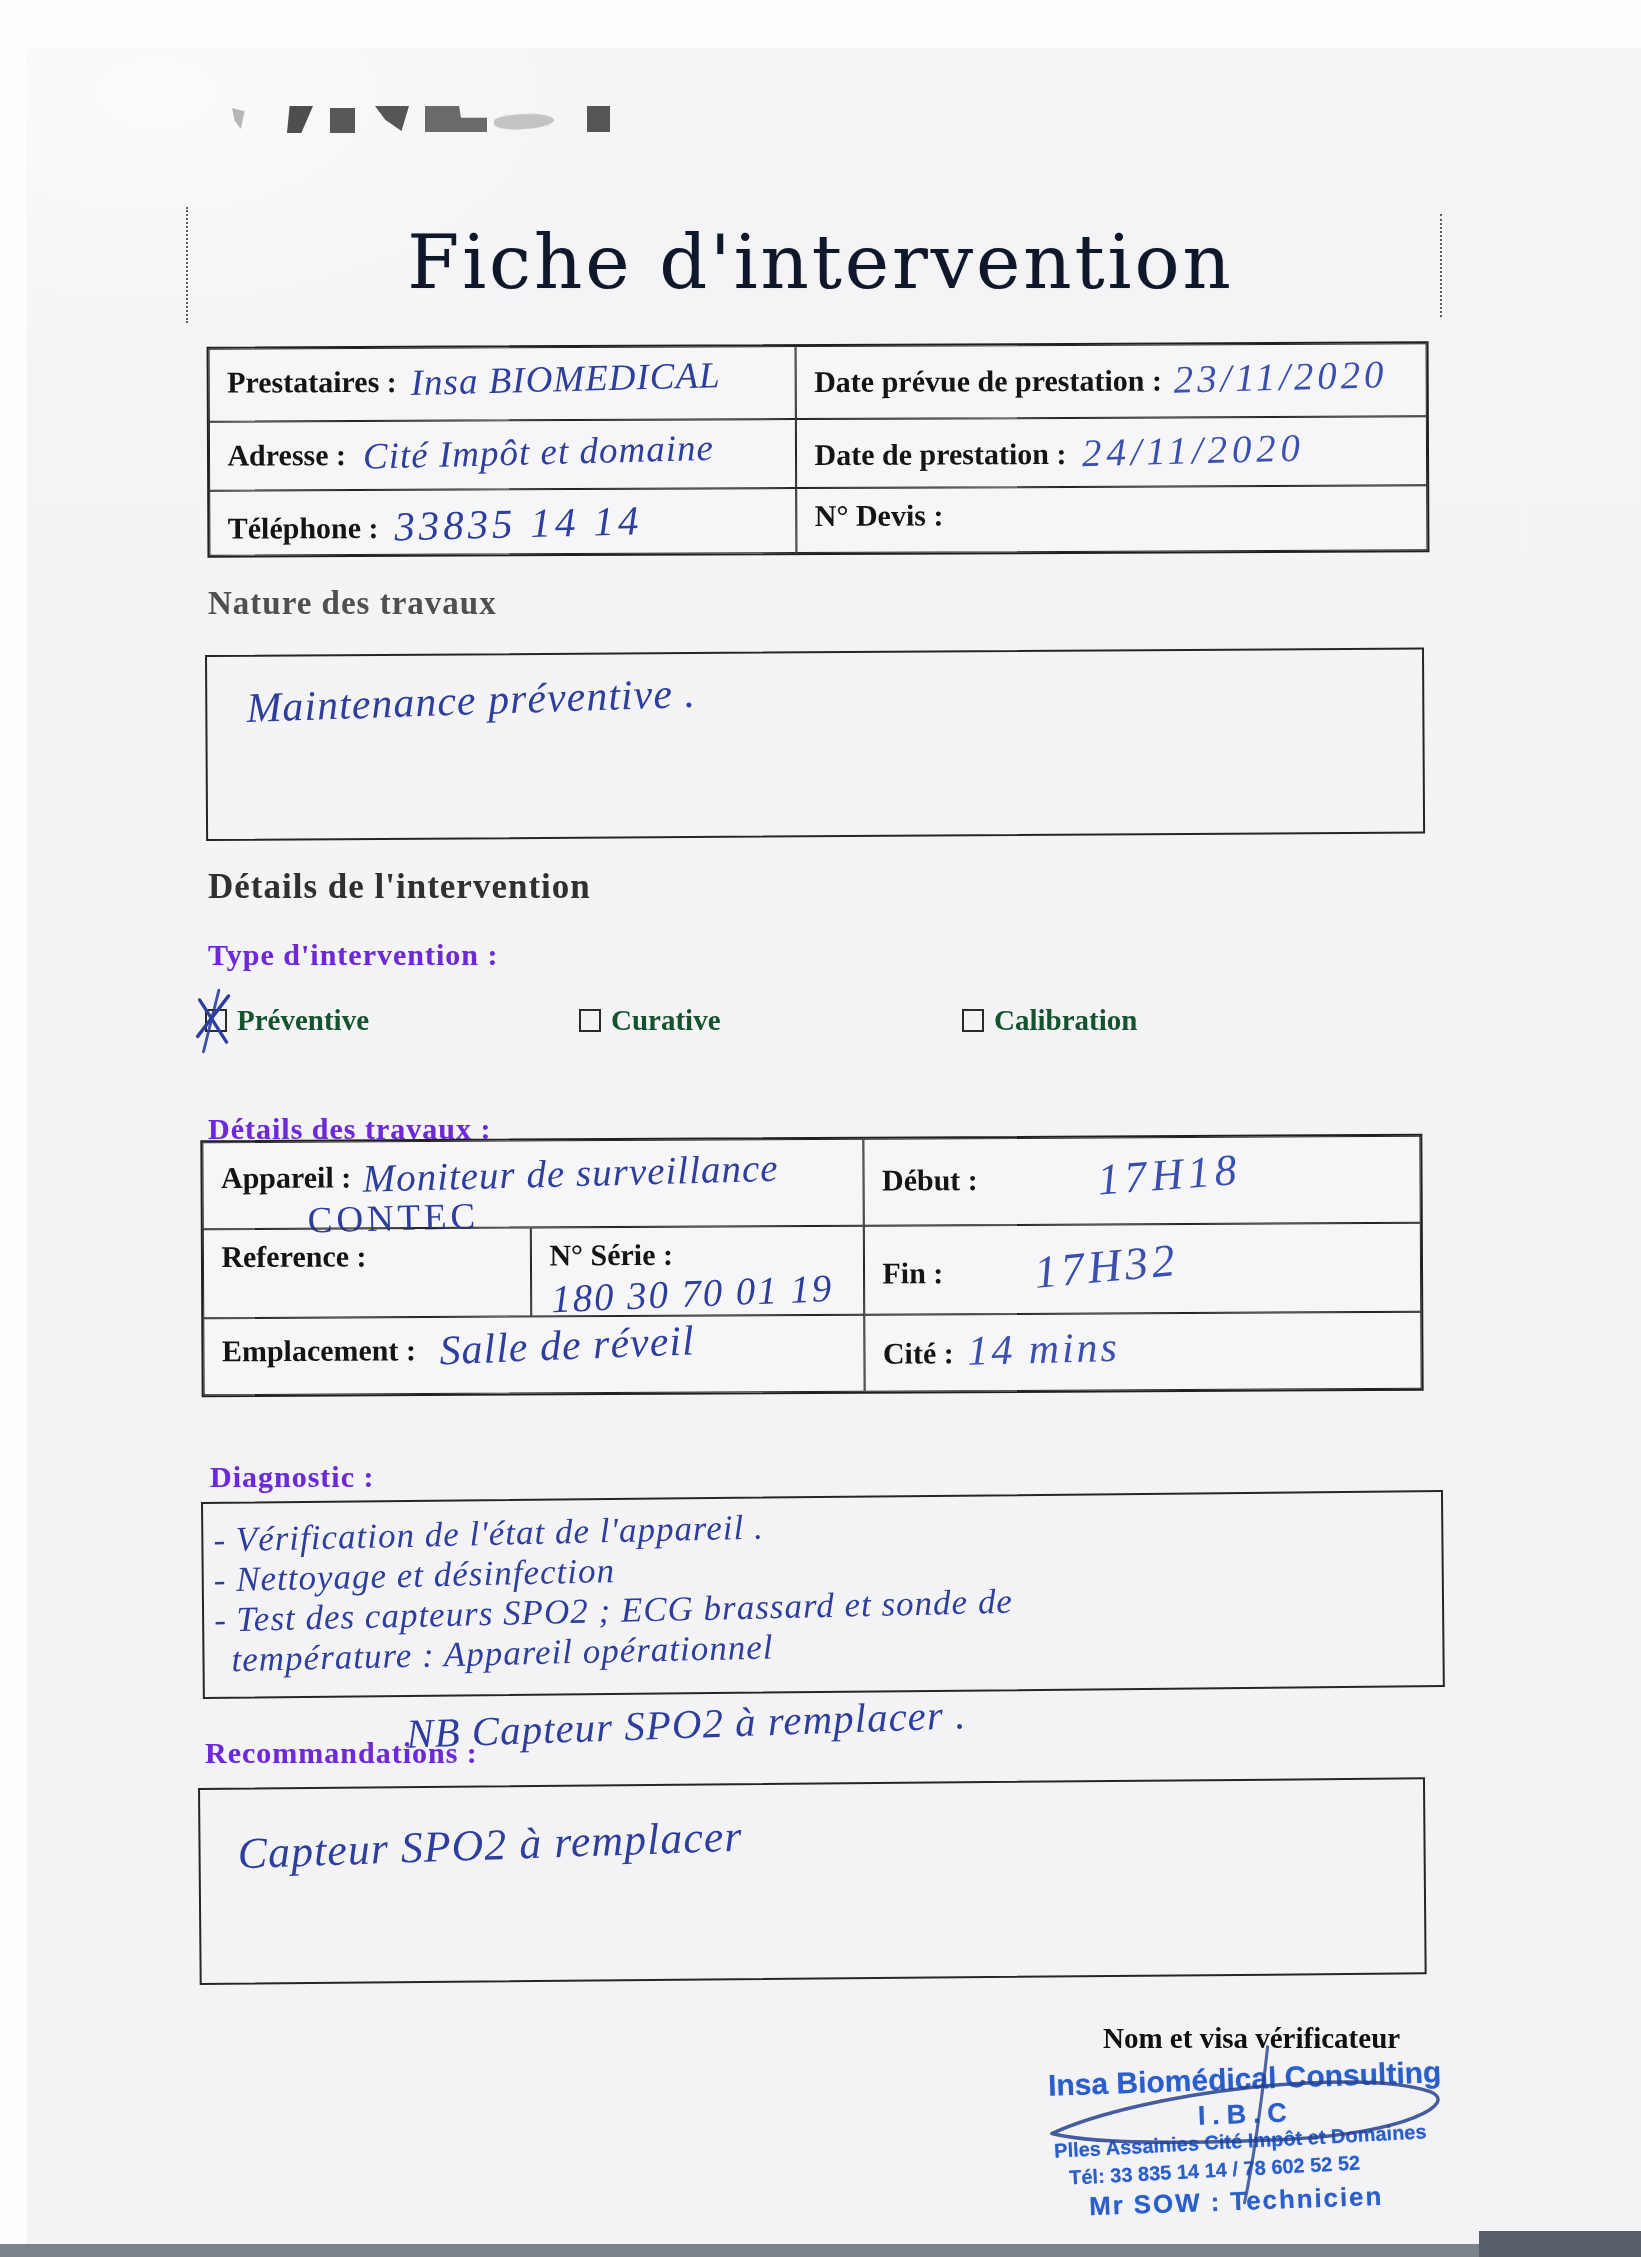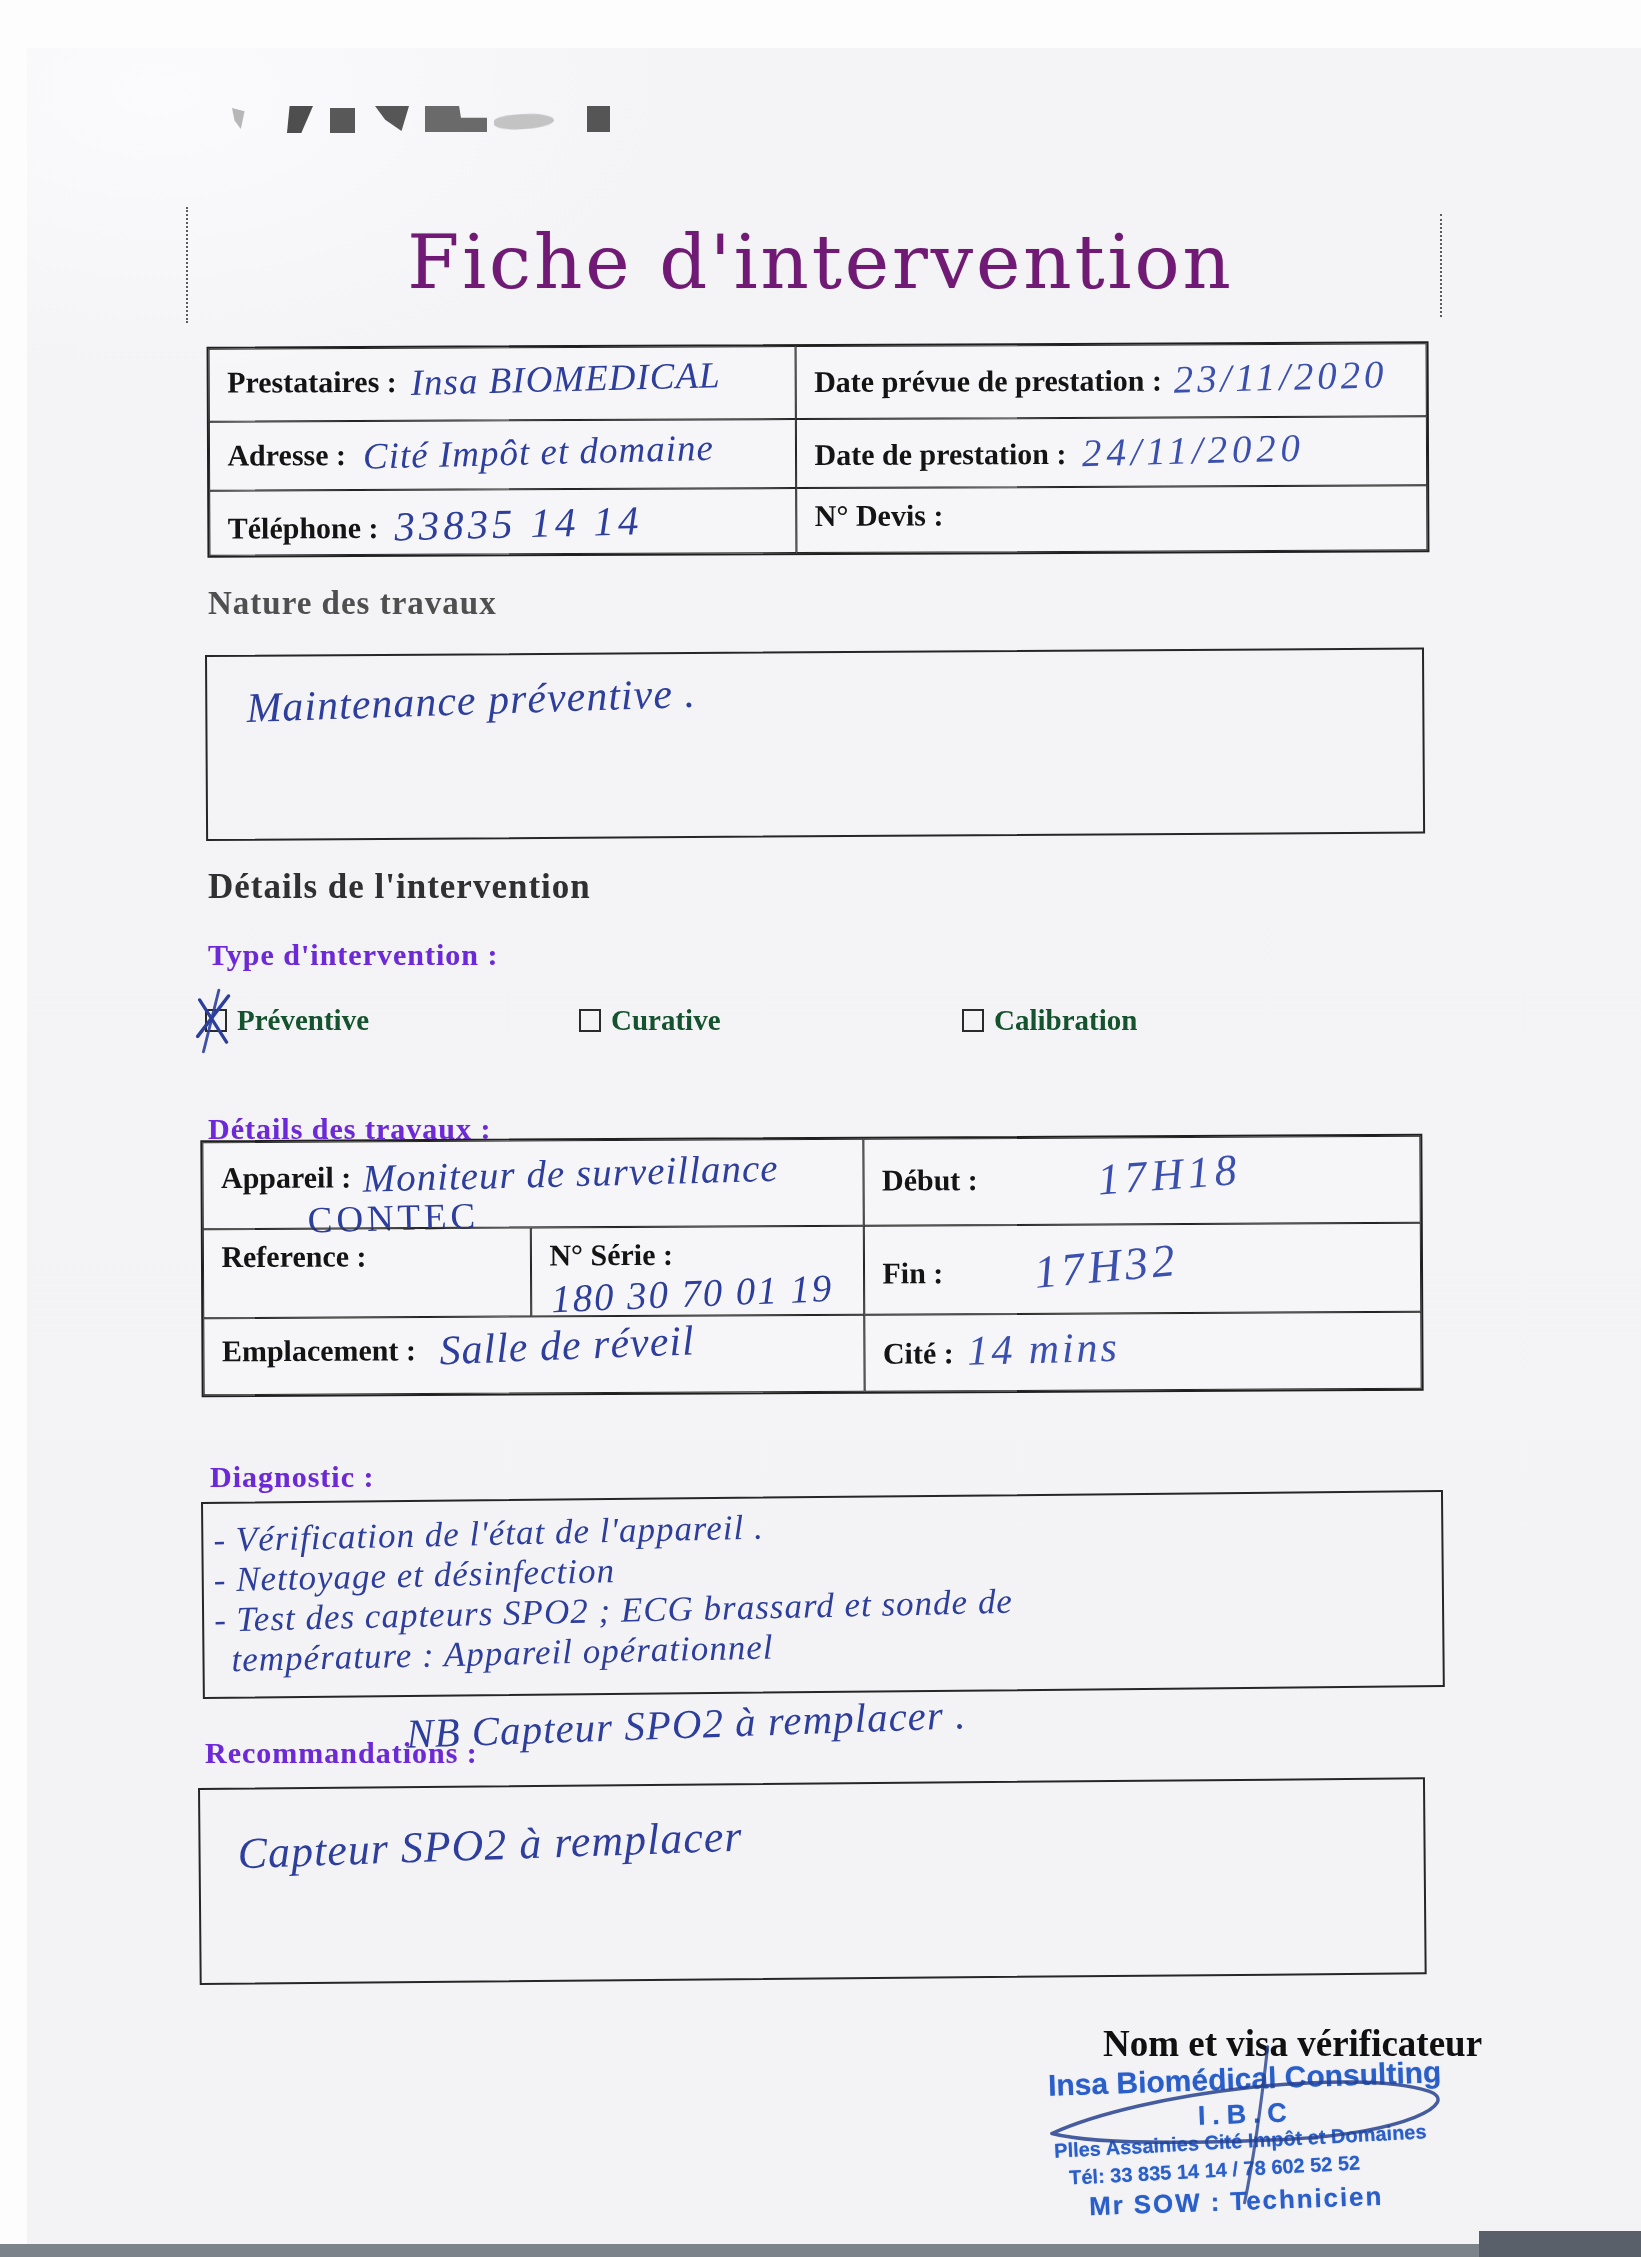--- a/index.html
+++ b/index.html
@@ -6,21 +6,21 @@
   .page{position:relative;width:1641px;height:2257px;background:#fdfdfe;overflow:hidden;
         font-family:"Liberation Serif", serif;}
   .paper{position:absolute;left:27px;top:48px;width:1614px;height:2196px;
          background:
            radial-gradient(869px 483px at 8% 2%, #fbfbfd 0%, rgba(244,244,247,0) 60%),
            linear-gradient(180deg,#f4f4f7 0%, #f3f3f6 100%);}
   
   .mark{position:absolute;filter:blur(0.6px);}
   
   .title{position:absolute;width:100%;text-align:center;font-family:"DejaVu Serif", serif;
-         color:#701a75;font-size:75px;letter-spacing:2.9px;text-shadow:0 0 1px #b5b5b5;}
+         color:#0f172a;font-size:75px;letter-spacing:2.9px;text-shadow:0 0 1px #b5b5b5;}
   .rule{position:absolute;border-left:2.9px dotted #5c5c5c;width:0;}
   
   .tbl{position:absolute;display:grid;border:2.9px solid #1f1f1f;background:rgba(250,250,252,.4);}
   .cell{border:1.5px solid #242424;position:relative;padding:9.7px 3.9px 3.9px 17.4px;overflow:visible;}
   .lbl{font-weight:bold;color:#141414;font-size:30px;white-space:nowrap;}
   .lbl-faded{position:absolute;font-weight:bold;color:#6d28d9;font-size:30px;letter-spacing:1px;
              text-shadow:0 0 1px #c8c8c8;}
   .heading{position:absolute;font-weight:bold;font-size:33px;color:#3d3d3d;letter-spacing:1px;}
   .box{position:absolute;border:2.4px solid #262626;transform-origin:left top;}
   
@@ -156,21 +156,21 @@
       <div class="hw" style="font-size:35px;display:block;margin-left:17.4px;transform:rotate(-0.8deg);">température :  Appareil opérationnel</div>
     </div>
   </div>
   <div class="hw" style="position:absolute;left:406px;top:1701px;font-size:41px;transform:rotate(-2deg);">NB Capteur SPO2 à  remplacer .</div>
 
   <div class="lbl-faded" style="left:205px;top:1736px;">Recommandations :</div>
   <div class="box" style="left:198px;top:1788px;width:1223px;height:193px;transform:rotate(-0.5deg);">
     <div class="hw" style="font-size:44px;margin:33px 0 0 37px;transform:rotate(-1.5deg);">Capteur SPO2 à  remplacer</div>
   </div>
 
-  <div style="position:absolute;left:1103px;top:2022px;font-weight:bold;font-size:37px;color:#101010;">Nom et visa vérificateur</div>
+  <div style="position:absolute;left:1103px;top:2022px;font-weight:bold;font-size:29px;color:#101010;">Nom et visa vérificateur</div>
 
   <div style="position:absolute;left:1048px;top:2062px;width:415px;height:164px;">
     <div class="stamp-line" style="left:0px;top:0px;font-size:30px;transform:rotate(-2deg);">Insa Biomédical Consulting</div>
     <div class="stamp-line" style="left:150px;top:37px;font-size:27px;letter-spacing:6.8px;transform:rotate(-2deg);">I.B.C</div>
     <div class="stamp-line" style="left:5.8px;top:68px;font-size:20px;transform:rotate(-3deg);">Plles Assainies Cité Impôt et Domaines</div>
     <div class="stamp-line" style="left:21px;top:97px;font-size:20px;transform:rotate(-3deg);">Tél: 33 835 14 14  / 78 602 52 52</div>
     <div class="stamp-line" style="left:41px;top:124px;font-size:26px;letter-spacing:1.9px;transform:rotate(-2deg);">Mr SOW : Technicien</div>
     <svg width="415" height="183" viewBox="0 0 430 190" style="position:absolute;left:-9.7px;top:-21px;overflow:visible;">
       <path d="M14 96 C 110 52, 330 28, 405 52 C 440 64, 380 96, 260 102 C 170 106, 60 108, 14 96" stroke="#26418f" stroke-width="3.6" fill="none" stroke-linecap="round" opacity="0.85"></path>
       <path d="M238 6 C 232 60, 224 120, 214 168" stroke="#26418f" stroke-width="3.2" fill="none" stroke-linecap="round" opacity="0.8"></path>

